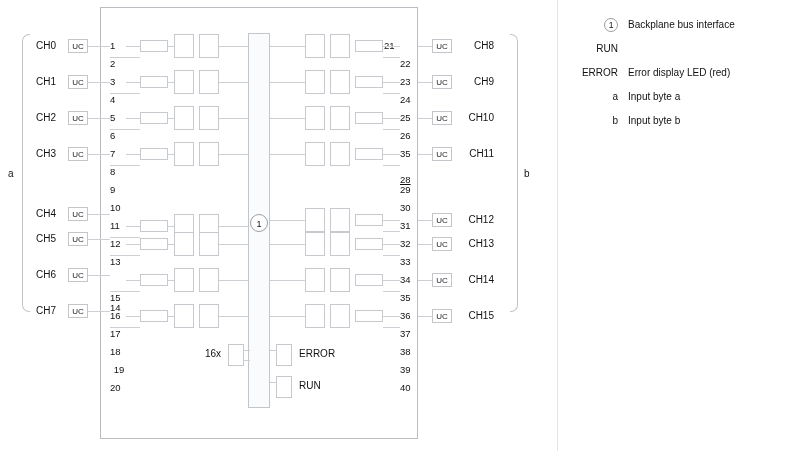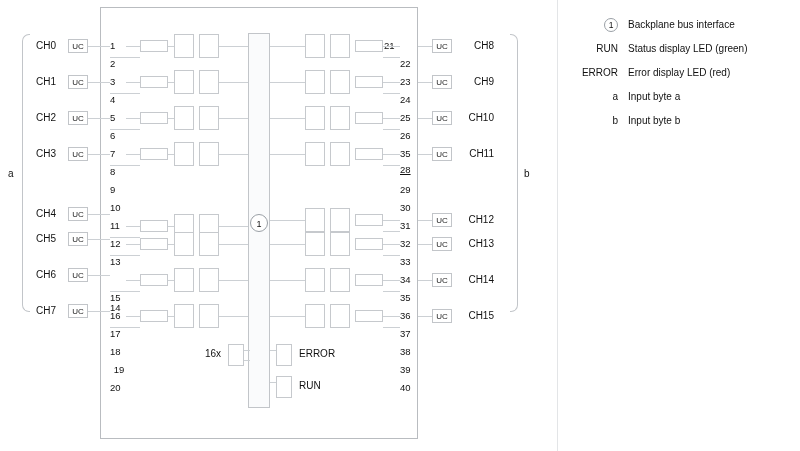--- a/index.html
+++ b/index.html
@@ -211,21 +211,21 @@
   <div class="abs term-num left" style="left:110px; top:365px;text-align:center;">19</div>
   <div class="abs term-num left" style="left:110px; top:383px;">20</div>
 
   <div class="abs term-num right" style="left:384px; top:41px;">21</div>
   <div class="abs term-num right" style="left:400px; top:59px;">22</div>
   <div class="abs term-num right" style="left:400px; top:77px;">23</div>
   <div class="abs term-num right" style="left:400px; top:95px;">24</div>
   <div class="abs term-num right" style="left:400px; top:113px;">25</div>
   <div class="abs term-num right" style="left:400px; top:131px;">26</div>
   <div class="abs term-num right" style="left:400px; top:149px;">35</div>
-  <div class="abs term-num right" style="left:400px; top:165px;text-decoration:underline;">28</div>
+  <div class="abs term-num right" style="left:400px; top:175px;text-decoration:underline;">28</div>
   <div class="abs term-num right" style="left:400px; top:185px;">29</div>
   <div class="abs term-num right" style="left:400px; top:203px;">30</div>
   <div class="abs term-num right" style="left:400px; top:221px;">31</div>
   <div class="abs term-num right" style="left:400px; top:239px;">32</div>
   <div class="abs term-num right" style="left:400px; top:257px;">33</div>
   <div class="abs term-num right" style="left:400px; top:275px;">34</div>
   <div class="abs term-num right" style="left:400px; top:293px;">35</div>
   <div class="abs term-num right" style="left:400px; top:311px;">36</div>
   <div class="abs term-num right" style="left:400px; top:329px;">37</div>
   <div class="abs term-num right" style="left:400px; top:347px;">38</div>
@@ -418,21 +418,20 @@
     <div class="legend-row">
       <div class="legend-key">
         <span class="circle-num">1</span>
       </div>
       <div class="legend-val">Backplane bus interface</div>
     </div>
 
 
     <div class="legend-row">
       <div class="legend-key">RUN</div>
-      <div class="legend-val">Status display LED (green)</div>
     </div>
 
     <div class="legend-row">
       <div class="legend-key">ERROR</div>
       <div class="legend-val">Error display LED (red)</div>
     </div>
 
     <div class="legend-row">
       <div class="legend-key">a</div>
       <div class="legend-val">Input byte a</div>

